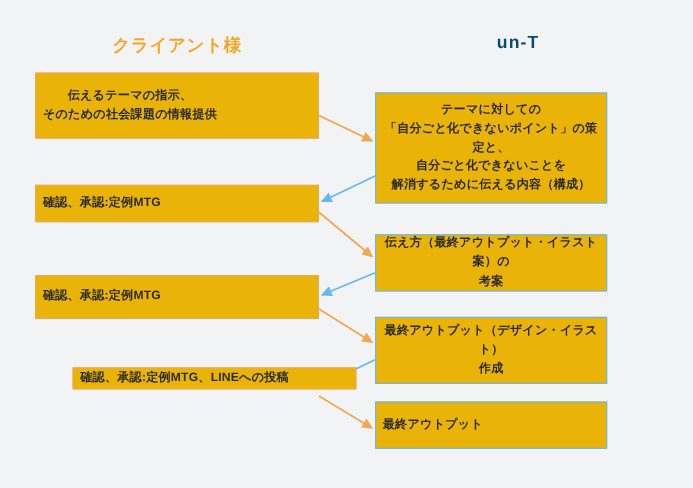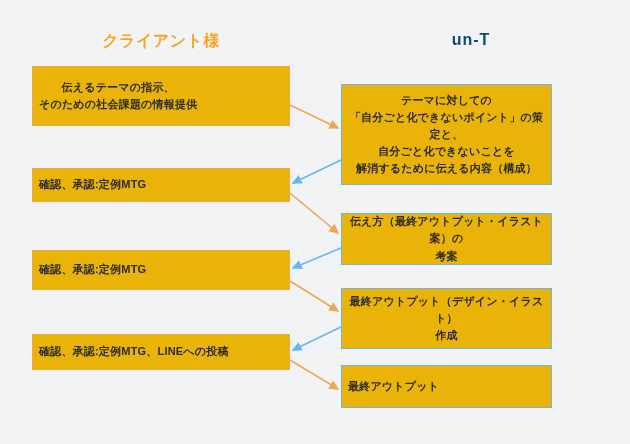--- a/index.html
+++ b/index.html
@@ -111,21 +111,21 @@
       <div class="node client" style="top: 66px; height: 60px; border-color: rgb(240, 168, 80);">
         <span class="txt">伝えるテーマの指示、
 そのための社会課題の情報提供</span>
       </div>
       <div class="node client" style="top: 168px; height: 34px; border-color: rgb(240, 168, 80);">
         <span class="txt">確認、承認:定例MTG</span>
       </div>
       <div class="node client" style="top: 250px; height: 40px; border-color: rgb(240, 168, 80);">
         <span class="txt">確認、承認:定例MTG</span>
       </div>
-      <div class="node client" style="top: 334px; height: 36px; border-color: rgb(240, 168, 80);">
+      <div class="node client" style="top: 334px; height: 20px; border-color: rgb(240, 168, 80); margin-left: 34px;">
         <span class="txt">確認、承認:定例MTG、LINEへの投稿</span>
       </div>
     </div>
   <div id="vendor-nodes">
       <div class="node vendor" style="top: 84px; height: 101px; border-color: rgb(102, 183, 242);">
         <span class="txt">テーマに対しての
 「自分ごと化できないポイント」の策定と、
 自分ごと化できないことを
 解消するために伝える内容（構成）</span>
       </div>

